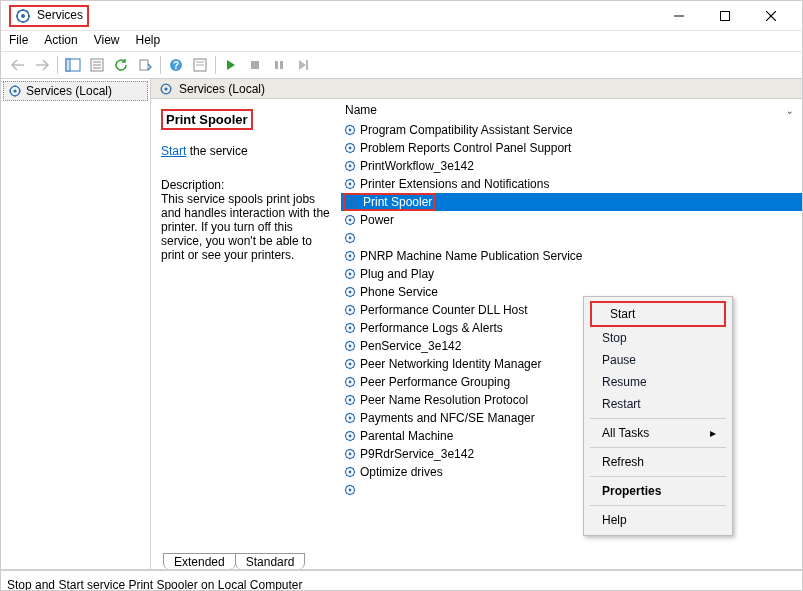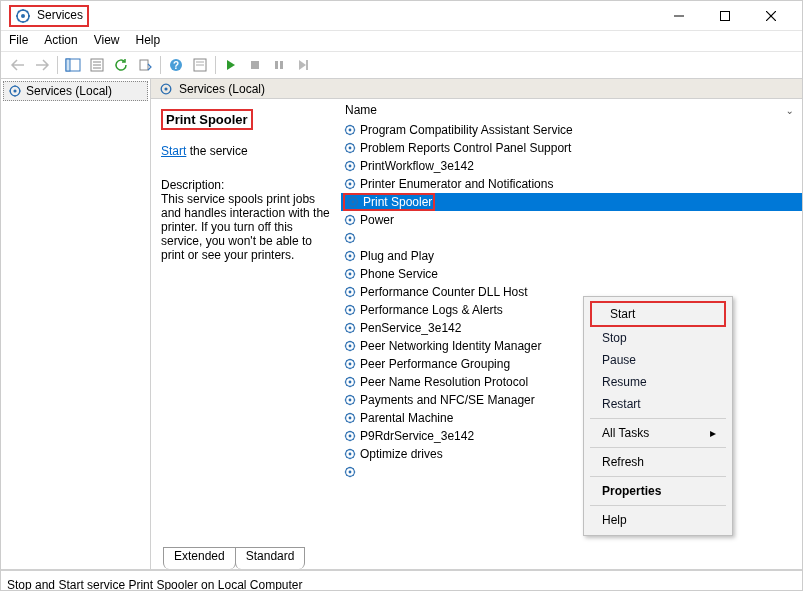--- a/index.html
+++ b/index.html
@@ -28,21 +28,21 @@
 .detail .desc { margin-top: 0px; }
 .list-wrap { flex: 1; display: flex; flex-direction: column; }
 .list-header { display: flex; font-size: 12px; padding: 4px 8px 4px 0; }
 .list-header .col { padding-left: 4px; }
 .list-header .col.name { flex: 1; display: flex; align-items: center; justify-content: space-between; }
 .list { flex: 1; overflow: hidden; }
 .row { display: flex; align-items: center; height: 18px; padding-left: 2px; gap: 3px; font-size: 12px; white-space: nowrap; overflow: hidden; }
 .row .svc-icon { width: 14px; height: 14px; flex-shrink: 0; }
 .row.selected { background: #0078d7; color: #fff; }
 .tabstrip { height: 22px; display: flex; align-items: flex-end; padding-left: 12px; gap: 0; }
-.tab { border: 1px solid #999; border-bottom: none; padding: 1px 10px 6px 10px; font-size: 12px; border-radius: 0 0 6px 6px; position: relative; top: 0; background:#fff; margin-right:-1px;}
+.tab { border: 1px solid #999; border-bottom: none; padding: 1px 10px 0 10px; font-size: 12px; border-radius: 0 0 6px 6px; position: relative; top: 0; background:#fff; margin-right:-1px;}
 .tab.active { background: #fff; }
 .statusbar { height: 28px; display: flex; align-items: center; padding: 0 6px; font-size: 12px; border-top: 1px solid #d0d0d0; }
 .context-menu { position: absolute; left: 432px; top: 217px; width: 150px; background: #f2f2f2; border: 1px solid #bfbfbf; box-shadow: 2px 2px 4px rgba(0,0,0,0.25); padding: 4px 0; z-index: 100; }
 .context-menu .mi { padding: 4px 16px 4px 18px; font-size: 12px; display: flex; justify-content: space-between; align-items: center; }
 .context-menu .mi.disabled { color: #0f172a; }
 .context-menu .mi.bold { font-weight: bold; }
 .context-menu .divider { height: 1px; background: #d0d0d0; margin: 3px 6px; }
 .hl-red { border: 2px solid #e03030; }
 .hl-red-pad { padding: 1px 3px; display:inline-block; }
 svg { display: block; }
@@ -242,21 +242,21 @@
               <span>PrintWorkflow_3e142</span>
             </div>
             <div class="row">
               <span class="svc-icon">
                 <svg width="14" height="14" viewBox="0 0 16 16">
                   <circle cx="8" cy="8" r="5" fill="none" stroke="#2a6db0" stroke-width="1.3"></circle>
                   <circle cx="8" cy="8" r="1.6" fill="#2a6db0"></circle>
                   <path d="M8 2v1.2M8 12.8V14M2 8h1.2M12.8 8H14M3.8 3.8l.9.9M11.3 11.3l.9.9M3.8 12.2l.9-.9M11.3 4.7l.9-.9" stroke="#2a6db0" stroke-width="1.1"></path>
                 </svg>
               </span>
-              <span>Printer Enumerator and Notifications</span>
+              <span>Printer Extensions and Notifications</span>
             </div>
             <div class="row selected">
               <span class="hl-red" style="display: inline-flex; align-items: center; gap: 3px; padding: 0px 1px;">
                 <span class="svc-icon">
                   <svg width="14" height="14" viewBox="0 0 16 16">
                     <circle cx="8" cy="8" r="5" fill="none" stroke="#2a6db0" stroke-width="1.3"></circle>
                     <circle cx="8" cy="8" r="1.6" fill="#2a6db0"></circle>
                     <path d="M8 2v1.2M8 12.8V14M2 8h1.2M12.8 8H14M3.8 3.8l.9.9M11.3 11.3l.9.9M3.8 12.2l.9-.9M11.3 4.7l.9-.9" stroke="#2a6db0" stroke-width="1.1"></path>
                   </svg>
                 </span>
@@ -283,20 +283,30 @@
               </span>
             </div>
             <div class="row">
               <span class="svc-icon">
                 <svg width="14" height="14" viewBox="0 0 16 16">
                   <circle cx="8" cy="8" r="5" fill="none" stroke="#2a6db0" stroke-width="1.3"></circle>
                   <circle cx="8" cy="8" r="1.6" fill="#2a6db0"></circle>
                   <path d="M8 2v1.2M8 12.8V14M2 8h1.2M12.8 8H14M3.8 3.8l.9.9M11.3 11.3l.9.9M3.8 12.2l.9-.9M11.3 4.7l.9-.9" stroke="#2a6db0" stroke-width="1.1"></path>
                 </svg>
               </span>
+              <span>PNRP Machine Name Publication Service</span>
+            </div>
+            <div class="row">
+              <span class="svc-icon">
+                <svg width="14" height="14" viewBox="0 0 16 16">
+                  <circle cx="8" cy="8" r="5" fill="none" stroke="#2a6db0" stroke-width="1.3"></circle>
+                  <circle cx="8" cy="8" r="1.6" fill="#2a6db0"></circle>
+                  <path d="M8 2v1.2M8 12.8V14M2 8h1.2M12.8 8H14M3.8 3.8l.9.9M11.3 11.3l.9.9M3.8 12.2l.9-.9M11.3 4.7l.9-.9" stroke="#2a6db0" stroke-width="1.1"></path>
+                </svg>
+              </span>
               <span>Plug and Play</span>
             </div>
             <div class="row">
               <span class="svc-icon">
                 <svg width="14" height="14" viewBox="0 0 16 16">
                   <circle cx="8" cy="8" r="5" fill="none" stroke="#2a6db0" stroke-width="1.3"></circle>
                   <circle cx="8" cy="8" r="1.6" fill="#2a6db0"></circle>
                   <path d="M8 2v1.2M8 12.8V14M2 8h1.2M12.8 8H14M3.8 3.8l.9.9M11.3 11.3l.9.9M3.8 12.2l.9-.9M11.3 4.7l.9-.9" stroke="#2a6db0" stroke-width="1.1"></path>
                 </svg>
               </span>

